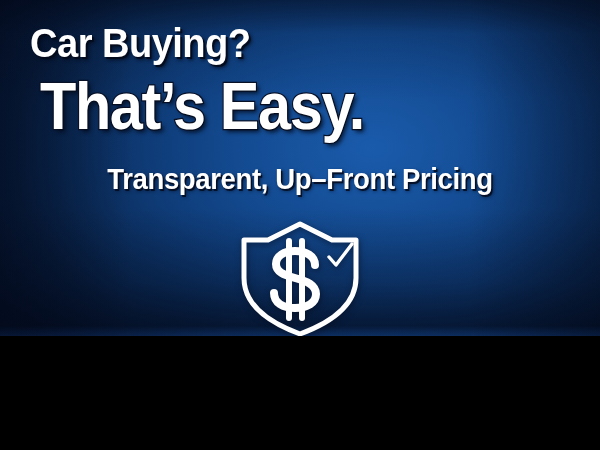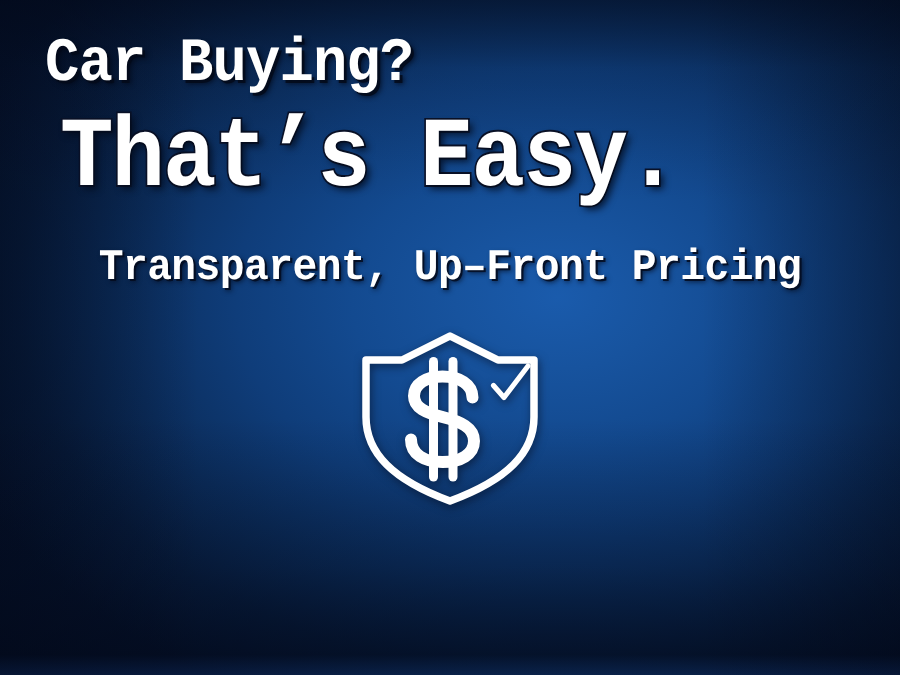--- a/index.html
+++ b/index.html
@@ -4,23 +4,23 @@
 <style>
   html, body {
     margin: 0;
     padding: 0;
     background: #000;
   }
 
   #banner {
     position: relative;
     width: 600px;
-    height: 450px;
+    height: 336px;
     overflow: hidden;
-    font-family: Liberation Mono, monospace;
+    font-family: Liberation Sans, sans-serif;
     
     background-color: #0a1c40;
     background-image:
       radial-gradient(ellipse 430px 300px at 62% 44%,
         #1a5bac 0%,
         #17539e 16%,
         #134a90 32%,
         #0f3d7a 50%,
         #0b2d5c 68%,
         #081f42 84%,

